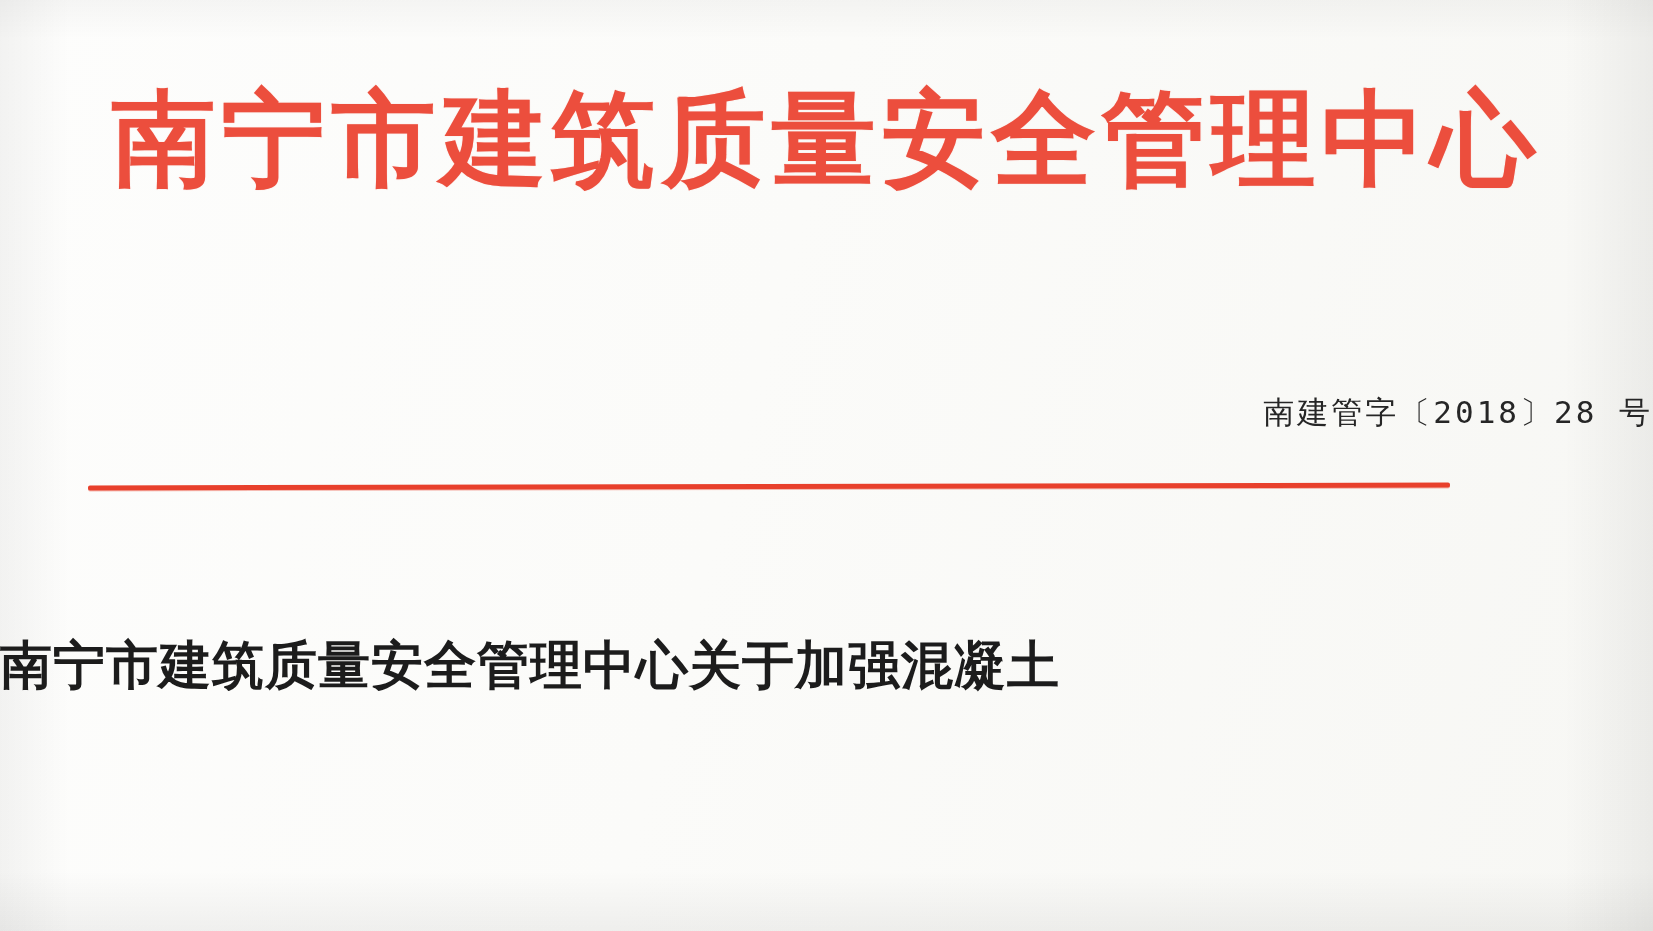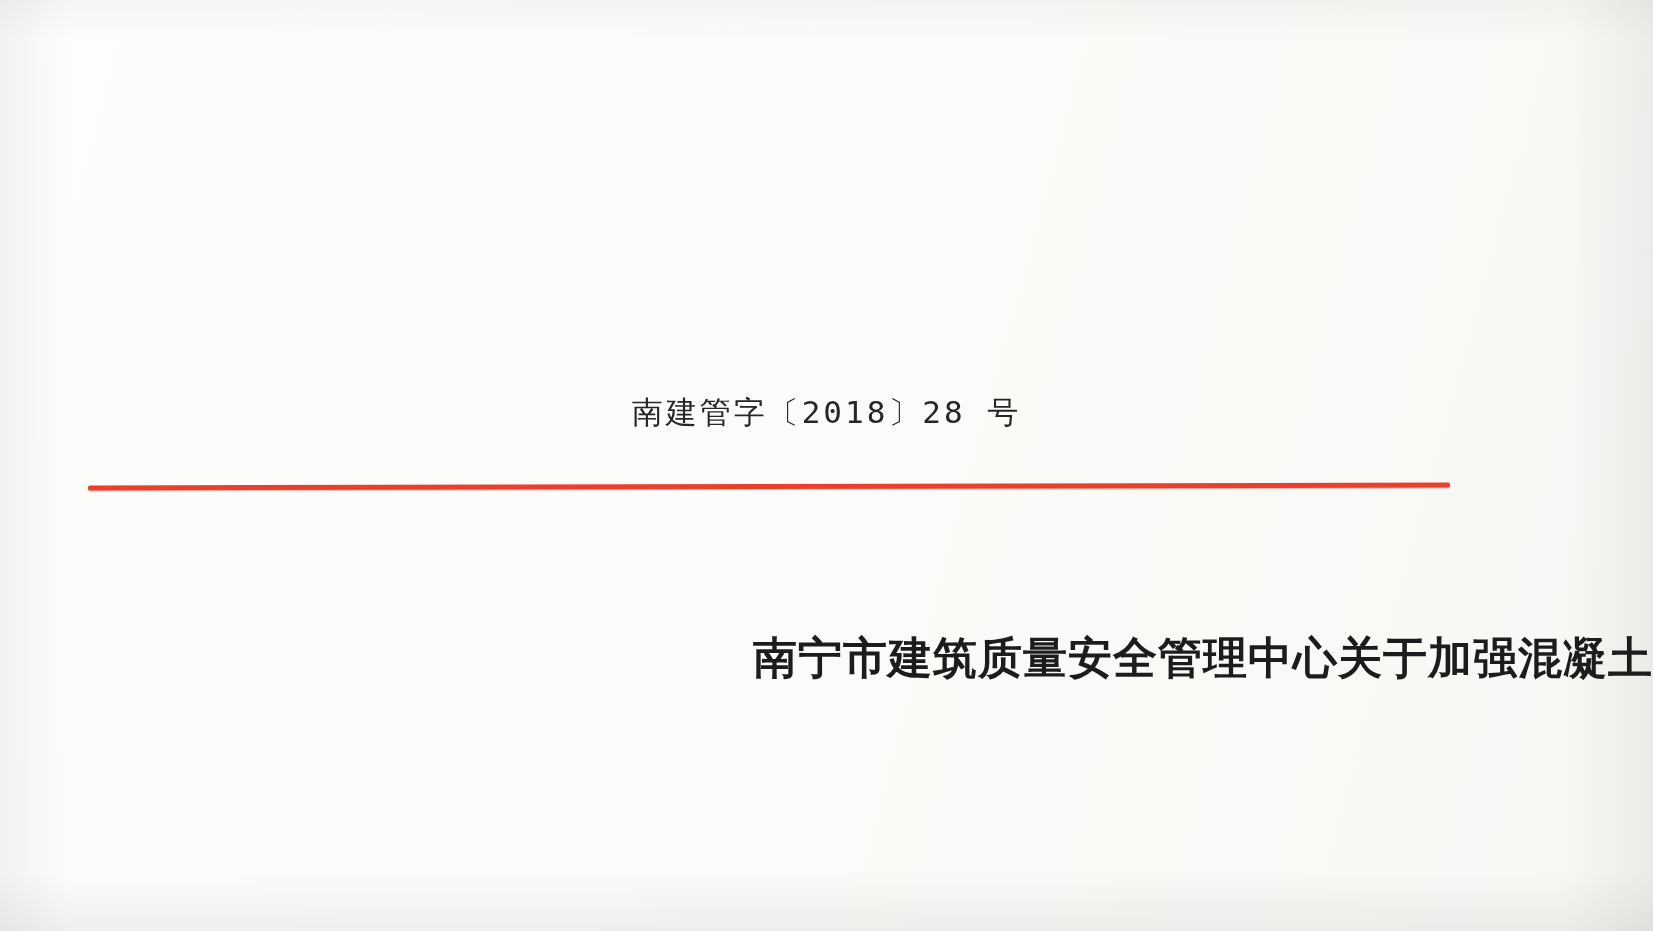--- a/index.html
+++ b/index.html
@@ -48,21 +48,21 @@
     line-height: 1.18;
     white-space: nowrap;
     text-shadow: 0 0 1px rgba(236,78,61,0.35);
   }
 
   .doc-number {
     position: absolute;
     top: 392px;
     left: 0;
     width: 1653px;
-    text-align: center;
+    text-align: right;
     font-family: "DejaVu Sans Mono", monospace;
     font-size: 31px;
     color: #262626;
     letter-spacing: 3px;
     white-space: nowrap;
   }
 
   .red-rule {
     position: absolute;
     top: 484px;
@@ -73,38 +73,39 @@
     border-radius: 2px;
     box-shadow: 0 1px 0 rgba(232,64,44,0.35);
     transform: rotate(-0.12deg);
   }
 
   .title-block {
     position: absolute;
     top: 620px;
     left: 0;
     width: 1653px;
-    text-align: right;
+    text-align: left;
     font-family: "DejaVu Serif", serif;
     font-weight: bold;
-    font-size: 44px;
+    font-size: 52px;
     color: #1c1c1c;
     line-height: 1.72;
     letter-spacing: 1px;
   }
   .title-line {
     display: block;
     white-space: nowrap;
   }
 </style>
 </head>
 <body>
 
 <div class="page">
 
+  <div class="masthead">南宁市建筑质量安全管理中心</div>
 
   <div class="doc-number">南建管字〔2018〕28 号</div>
 
   <div class="red-rule"></div>
 
   <div class="title-block">
     <span class="title-line">南宁市建筑质量安全管理中心关于加强混凝土</span>
   </div>
 
 </div>

